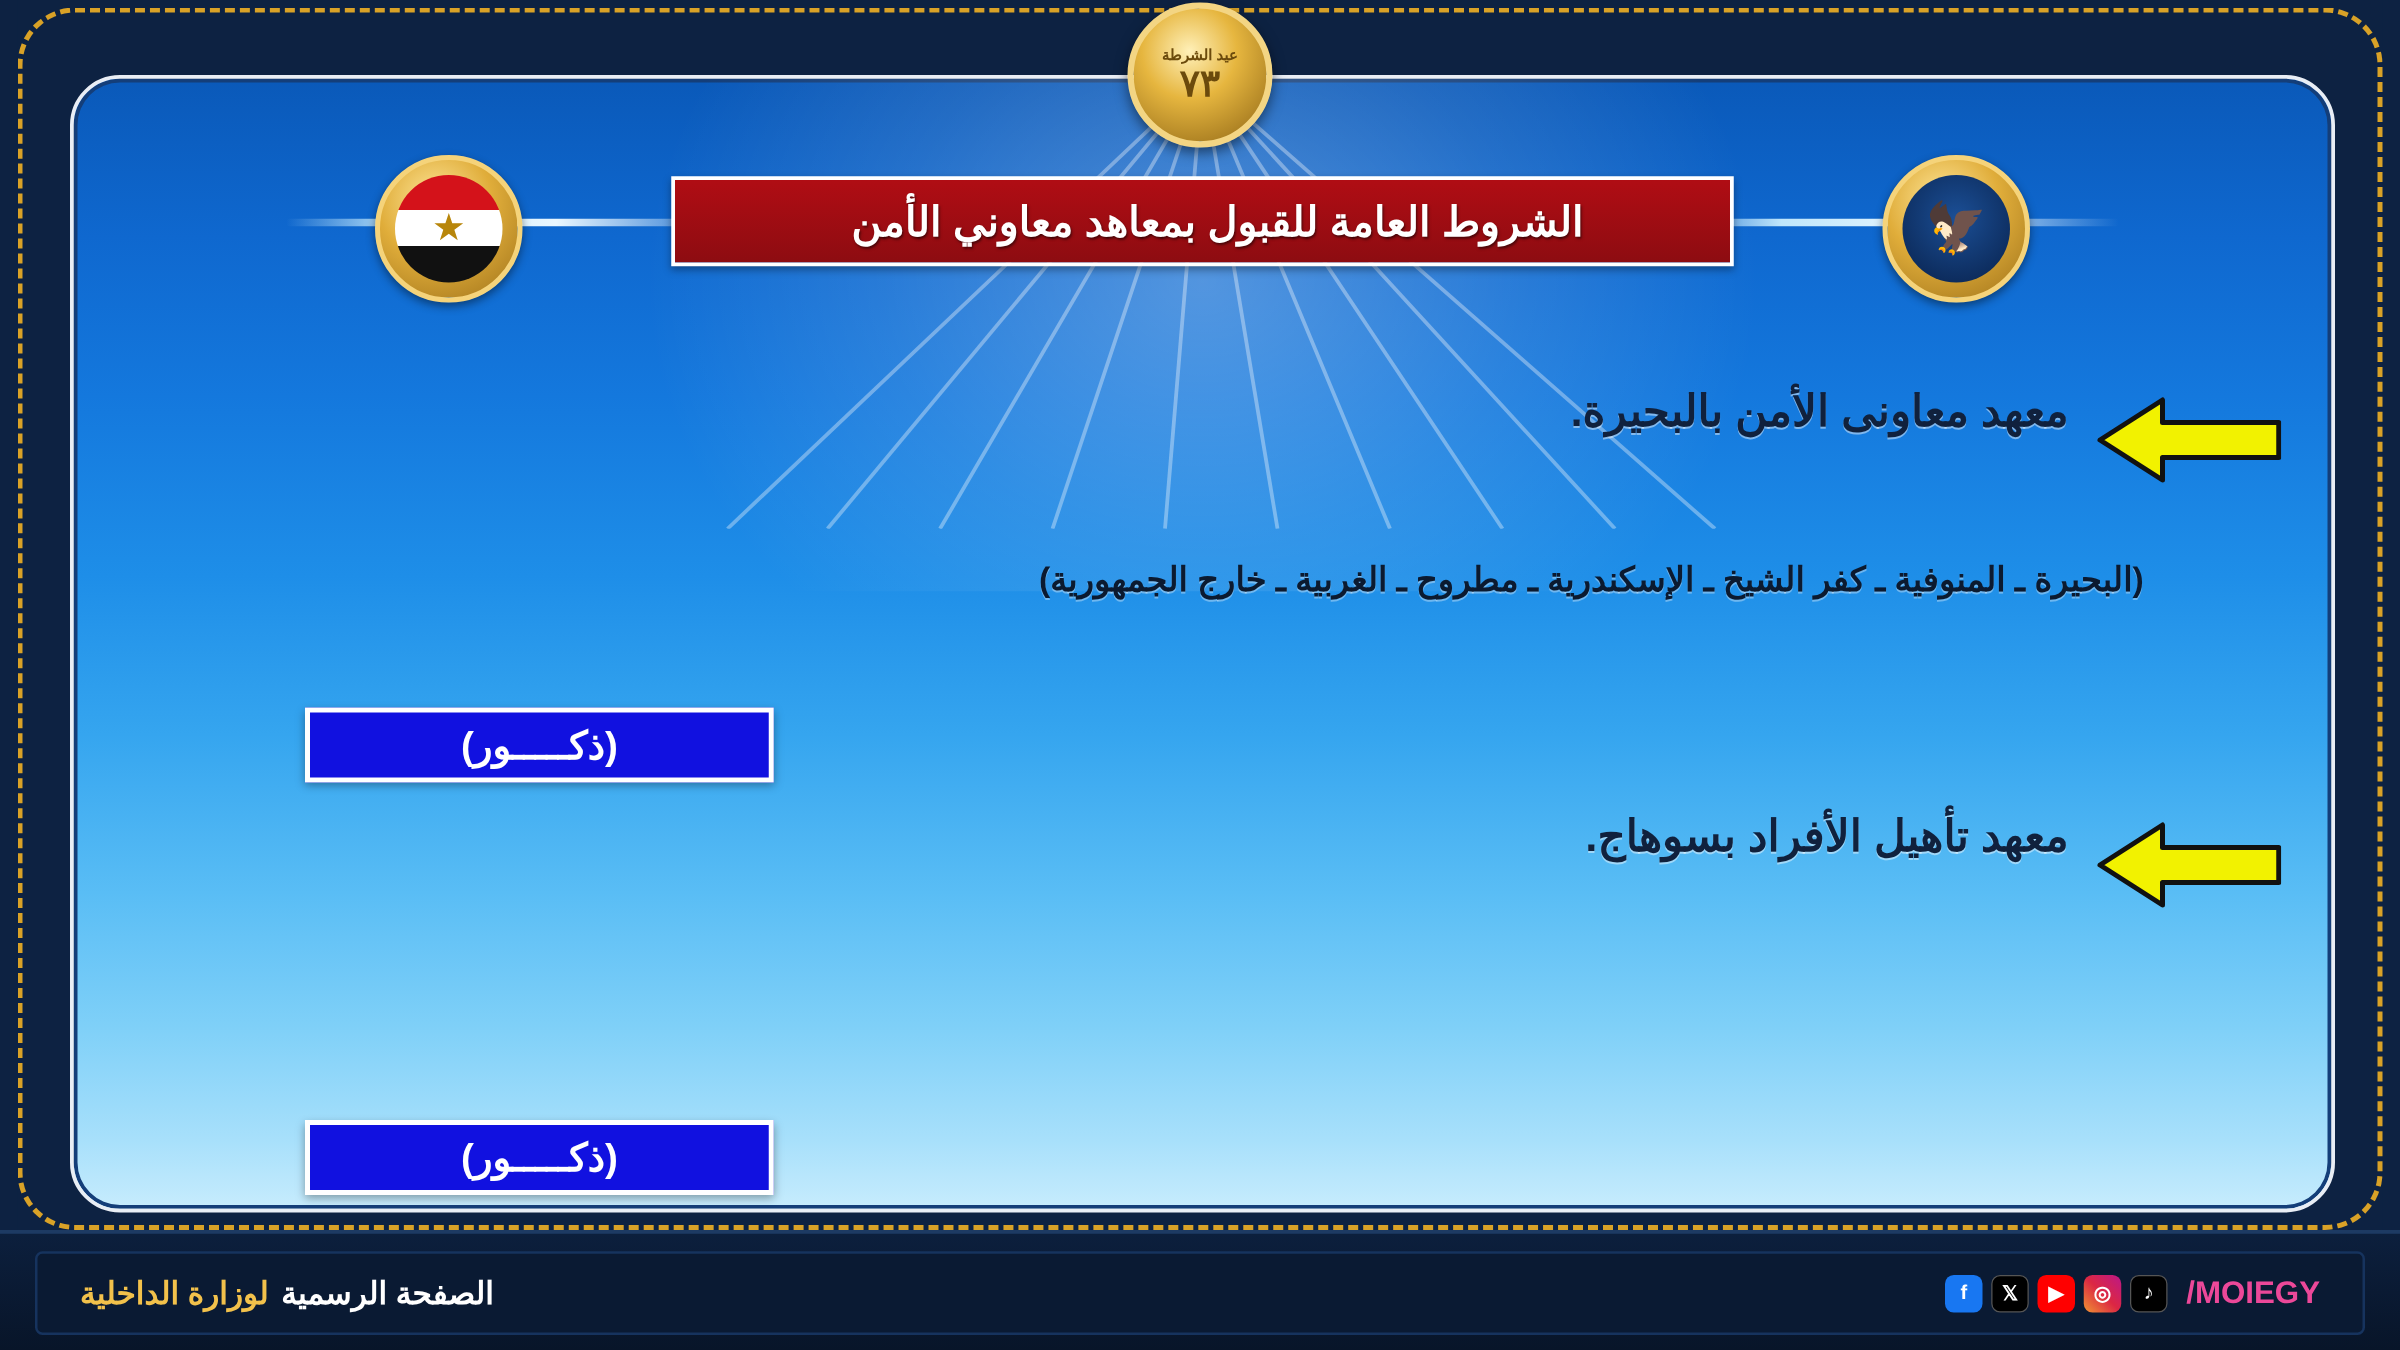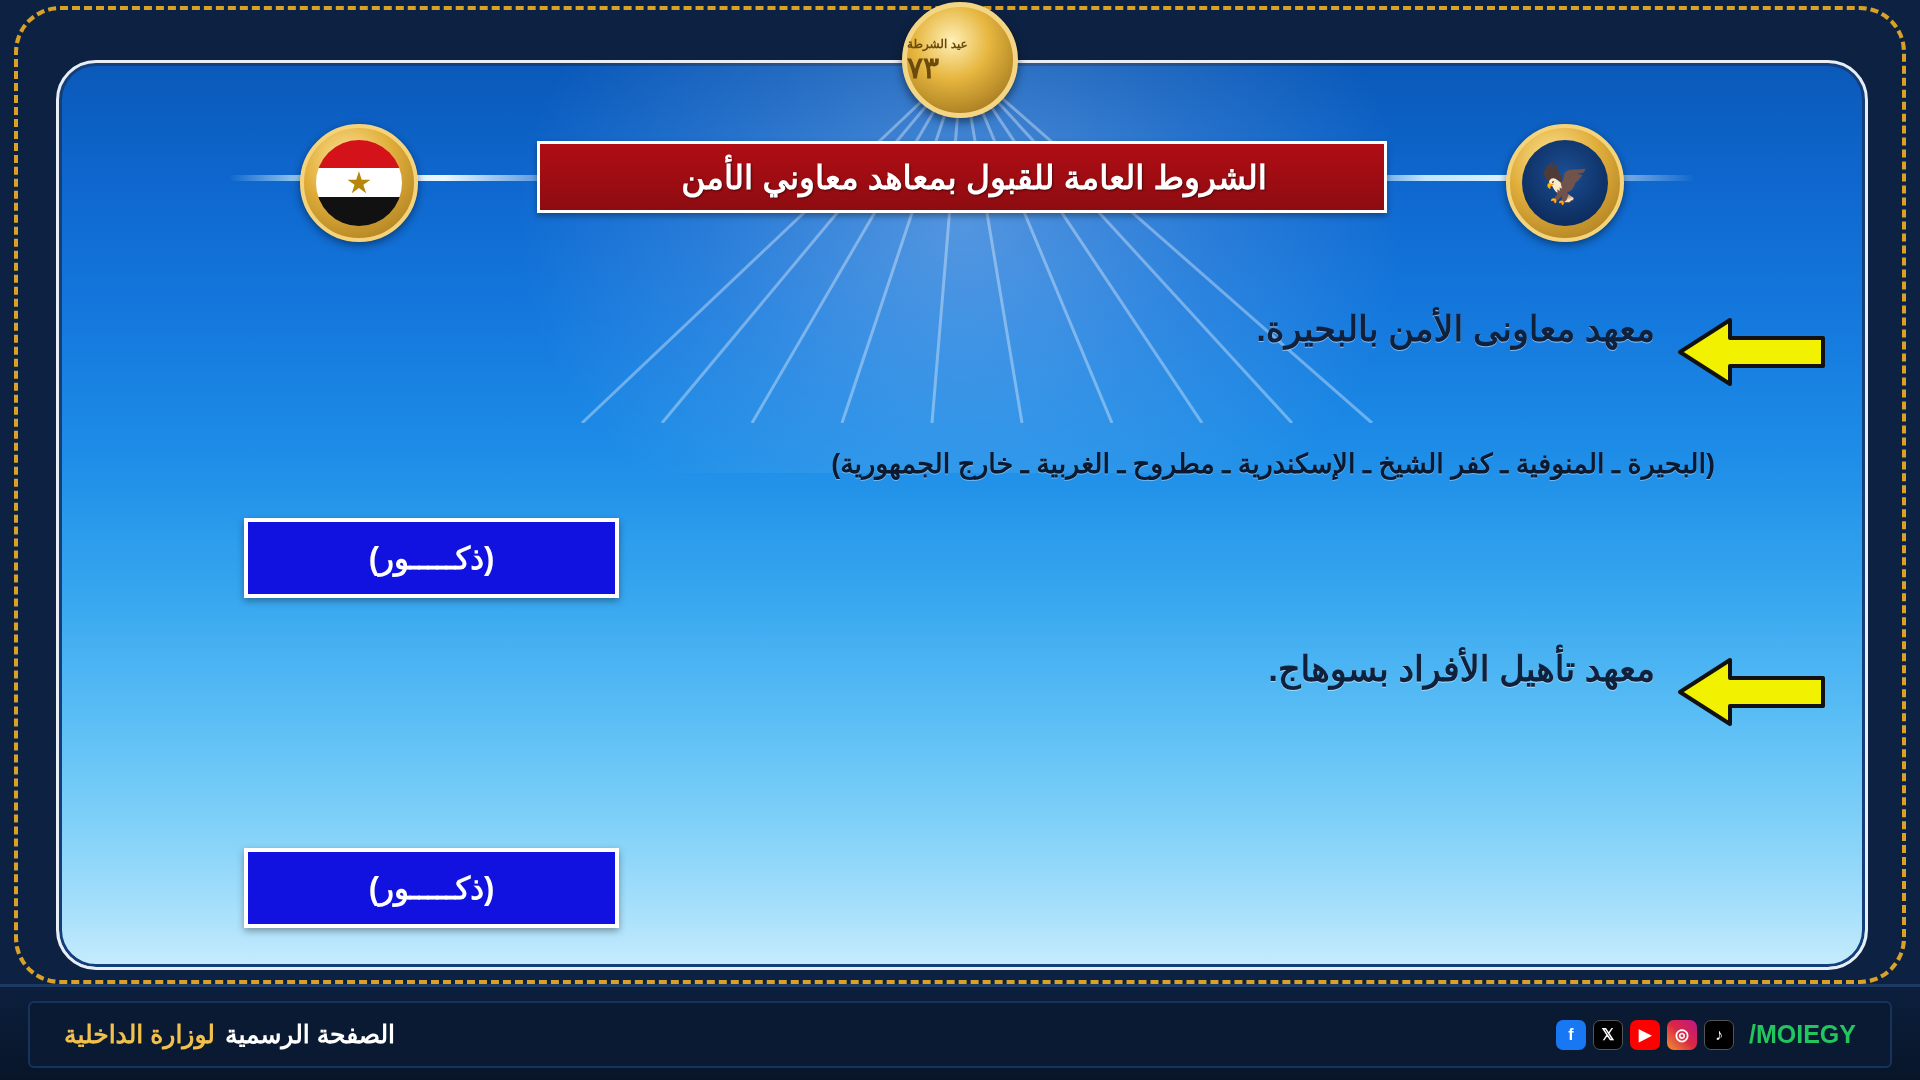--- a/index.html
+++ b/index.html
@@ -119,21 +119,21 @@
     color: #b8860b; font-size: 30px;
   }
 
   
   .medal {
     position: absolute;
     left: 50%; top: 2px; transform: translateX(-50%);
     width: 116px; height: 116px; border-radius: 50%;
     background: radial-gradient(circle at 42% 32%, #fff0b8 0%, #e6b63f 40%, #8d6414 100%);
     border: 5px solid #f3d583;
-    display: flex; flex-direction: column; align-items: flex-end; justify-content: center;
+    display: flex; flex-direction: column; align-items: center; justify-content: center;
     box-shadow: 0 4px 10px rgba(0,0,0,.5);
     z-index: 12;
   }
   .medal .m-top { color: #6b4a0c; font-size: 12px; font-weight: bold; margin-bottom: 2px; }
   .medal .m-num { color: #6b4a0c; font-size: 30px; font-weight: bold; line-height: 1; }
 
   
   .section { position: absolute; left: 0; right: 0; }
   .sec1 { top: 245px; }
   .sec2 { top: 585px; }
@@ -173,25 +173,26 @@
     color: #0b1a30;
     font-size: 27px; font-weight: bold;
     text-shadow: 0 1px 0 rgba(255,255,255,.35);
   }
   .sec1 .govs { top: 140px; }
   .sec2 .govs { top: 140px; }
 
   .gender-box {
     position: absolute;
     left: 185px;
-    width: 375px; height: 80px;
+    width: 375px; height: 60px;
     background: #1111e0;
     border: 4px solid #ffffff;
     display: flex; align-items: center; justify-content: center;
     box-shadow: 0 3px 7px rgba(0,0,0,.35);
+    margin-top: 48px;
   }
   .gender-box span {
     color: #ffffff; font-size: 31px; font-weight: bold;
     letter-spacing: 1px;
   }
   .sec1 .gender-box { top: 210px; }
   .sec2 .gender-box { top: 200px; }
 
   
   .footer {
@@ -220,21 +221,21 @@
   .s-icon {
     width: 30px; height: 30px; border-radius: 7px;
     display: flex; align-items: center; justify-content: center;
     color: #fff; font-size: 16px; font-weight: bold;
   }
   .s-fb { background: #1877f2; }
   .s-x  { background: #000000; border: 1px solid #555; }
   .s-yt { background: #ff0000; }
   .s-ig { background: linear-gradient(45deg,#f09433,#dc2743,#bc1888); }
   .s-tk { background: #000000; border: 1px solid #555; }
-  .handle { color: #22c55e; font-size: 25px; font-weight: bold; margin-left: 8px; }
+  .handle { color: #ec4899; font-size: 25px; font-weight: bold; margin-left: 8px; }
 
   .side-strip {
     position: absolute; top: 0; bottom: 96px; width: 14px;
     background: #0d2242;
   }
   .side-strip.l { left: 0; }
   .side-strip.r { right: 0; }
 </style>
 </head>
 <body>

